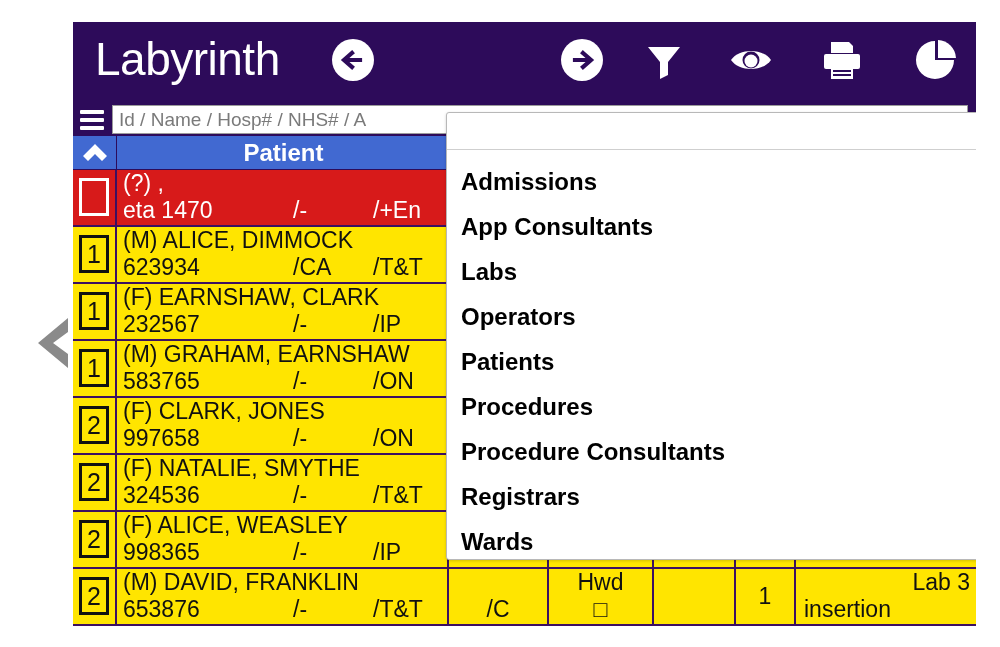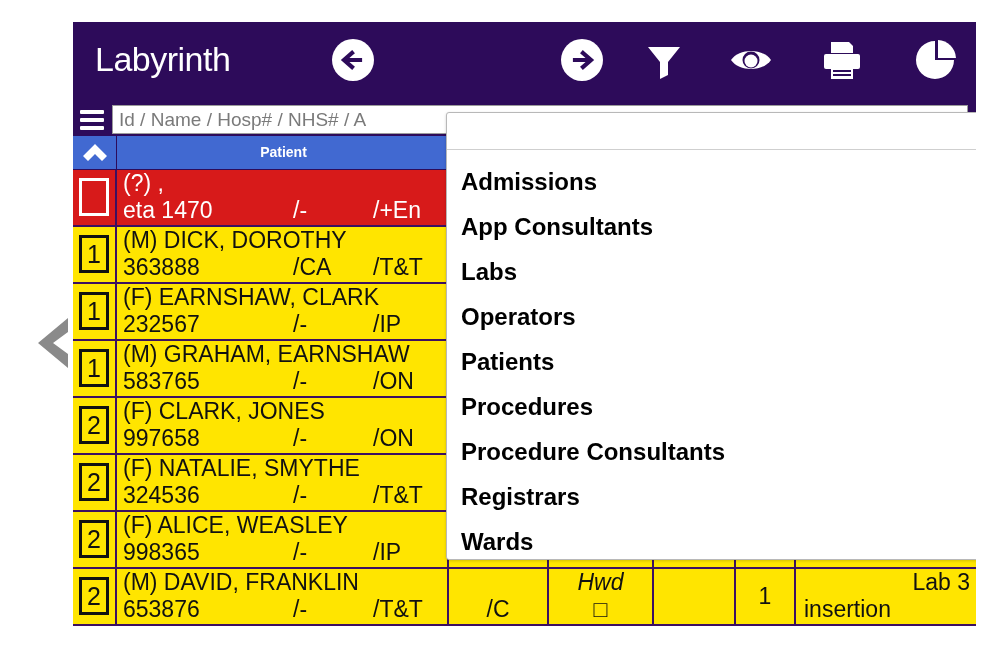--- a/index.html
+++ b/index.html
@@ -35,21 +35,21 @@
     width: 903px;
     height: 82px;
     background: #2d0b5a;
     box-sizing: border-box;
   }
   #app-title {
     position: absolute;
     left: 22px;
     top: 6px;
     color: #ffffff;
-    font-size: 34px;
+    font-size: 46px;
     line-height: 62px;
     letter-spacing: -0.5px;
     font-weight: 400;
     white-space: nowrap;
   }
 
   .tb-icon {
     position: absolute;
     top: 38px;
     width: 46px;
@@ -117,21 +117,21 @@
     border-right: 1px solid #2d0b5a;
     box-sizing: border-box;
   }
   #sort-caret-cell svg { position:absolute; left:8px; top:5px; width:28px; height:22px; }
   .col-head {
     position: absolute;
     top: 0;
     height: 33px;
     line-height: 33px;
     color: #ffffff;
-    font-size: 14px;
+    font-size: 24px;
     font-weight: bold;
     text-align: center;
     border-right: 1px solid #2d0b5a;
     box-sizing: border-box;
     overflow: hidden;
     white-space: nowrap;
   }
 
   
   .data-row {
@@ -362,23 +362,23 @@
     <div class="cell" style="left:581px; width:82px;"></div>
     <div class="cell" style="left:663px; width:60px;"></div>
     <div class="cell" style="left:723px; width:180px; border-right:none;"></div>
   </div>
 
   <div class="data-row row-yellow" style="top:205px;">
     <div class="row-badge-cell">
       <div class="row-badge">1</div>
     </div>
     <div class="row-main">
-      <div class="row-name">(M) DICK, DOROTHY</div>
-      <div class="row-sub">
-        <span class="sub-a">363888</span>
+      <div class="row-name">(M) ALICE, DIMMOCK</div>
+      <div class="row-sub">
+        <span class="sub-a">623934</span>
         <span class="sub-b">/CA</span>
         <span class="sub-c">/T&amp;T</span>
       </div>
     </div>
     <div class="cell" style="left:376px; width:100px;"></div>
     <div class="cell" style="left:476px; width:105px;"></div>
     <div class="cell" style="left:581px; width:82px;"></div>
     <div class="cell" style="left:663px; width:60px;"></div>
     <div class="cell" style="left:723px; width:180px; border-right:none;"></div>
   </div>
@@ -499,21 +499,21 @@
       <div class="row-name">(M) DAVID, FRANKLIN</div>
       <div class="row-sub">
         <span class="sub-a">653876</span>
         <span class="sub-b">/-</span>
         <span class="sub-c">/T&amp;T</span>
       </div>
     </div>
     <div class="cell" style="left:376px; width:100px;">
       <div class="c-bot">/C</div>
     </div>
-    <div class="cell" style="left:476px; width:105px;font-style:italic;">
+    <div class="cell" style="left:476px; width:105px;">
       <div class="c-top">Hwd</div>
       <div class="c-bot">□</div>
     </div>
     <div class="cell" style="left:581px; width:82px;">
       <div class="c-bot"></div>
     </div>
     <div class="cell two-line-mid" style="left:663px; width:60px;">
       <div class="c-mid">1</div>
     </div>
     <div class="cell" style="left:723px; width:180px; border-right:none; text-align:left;">

